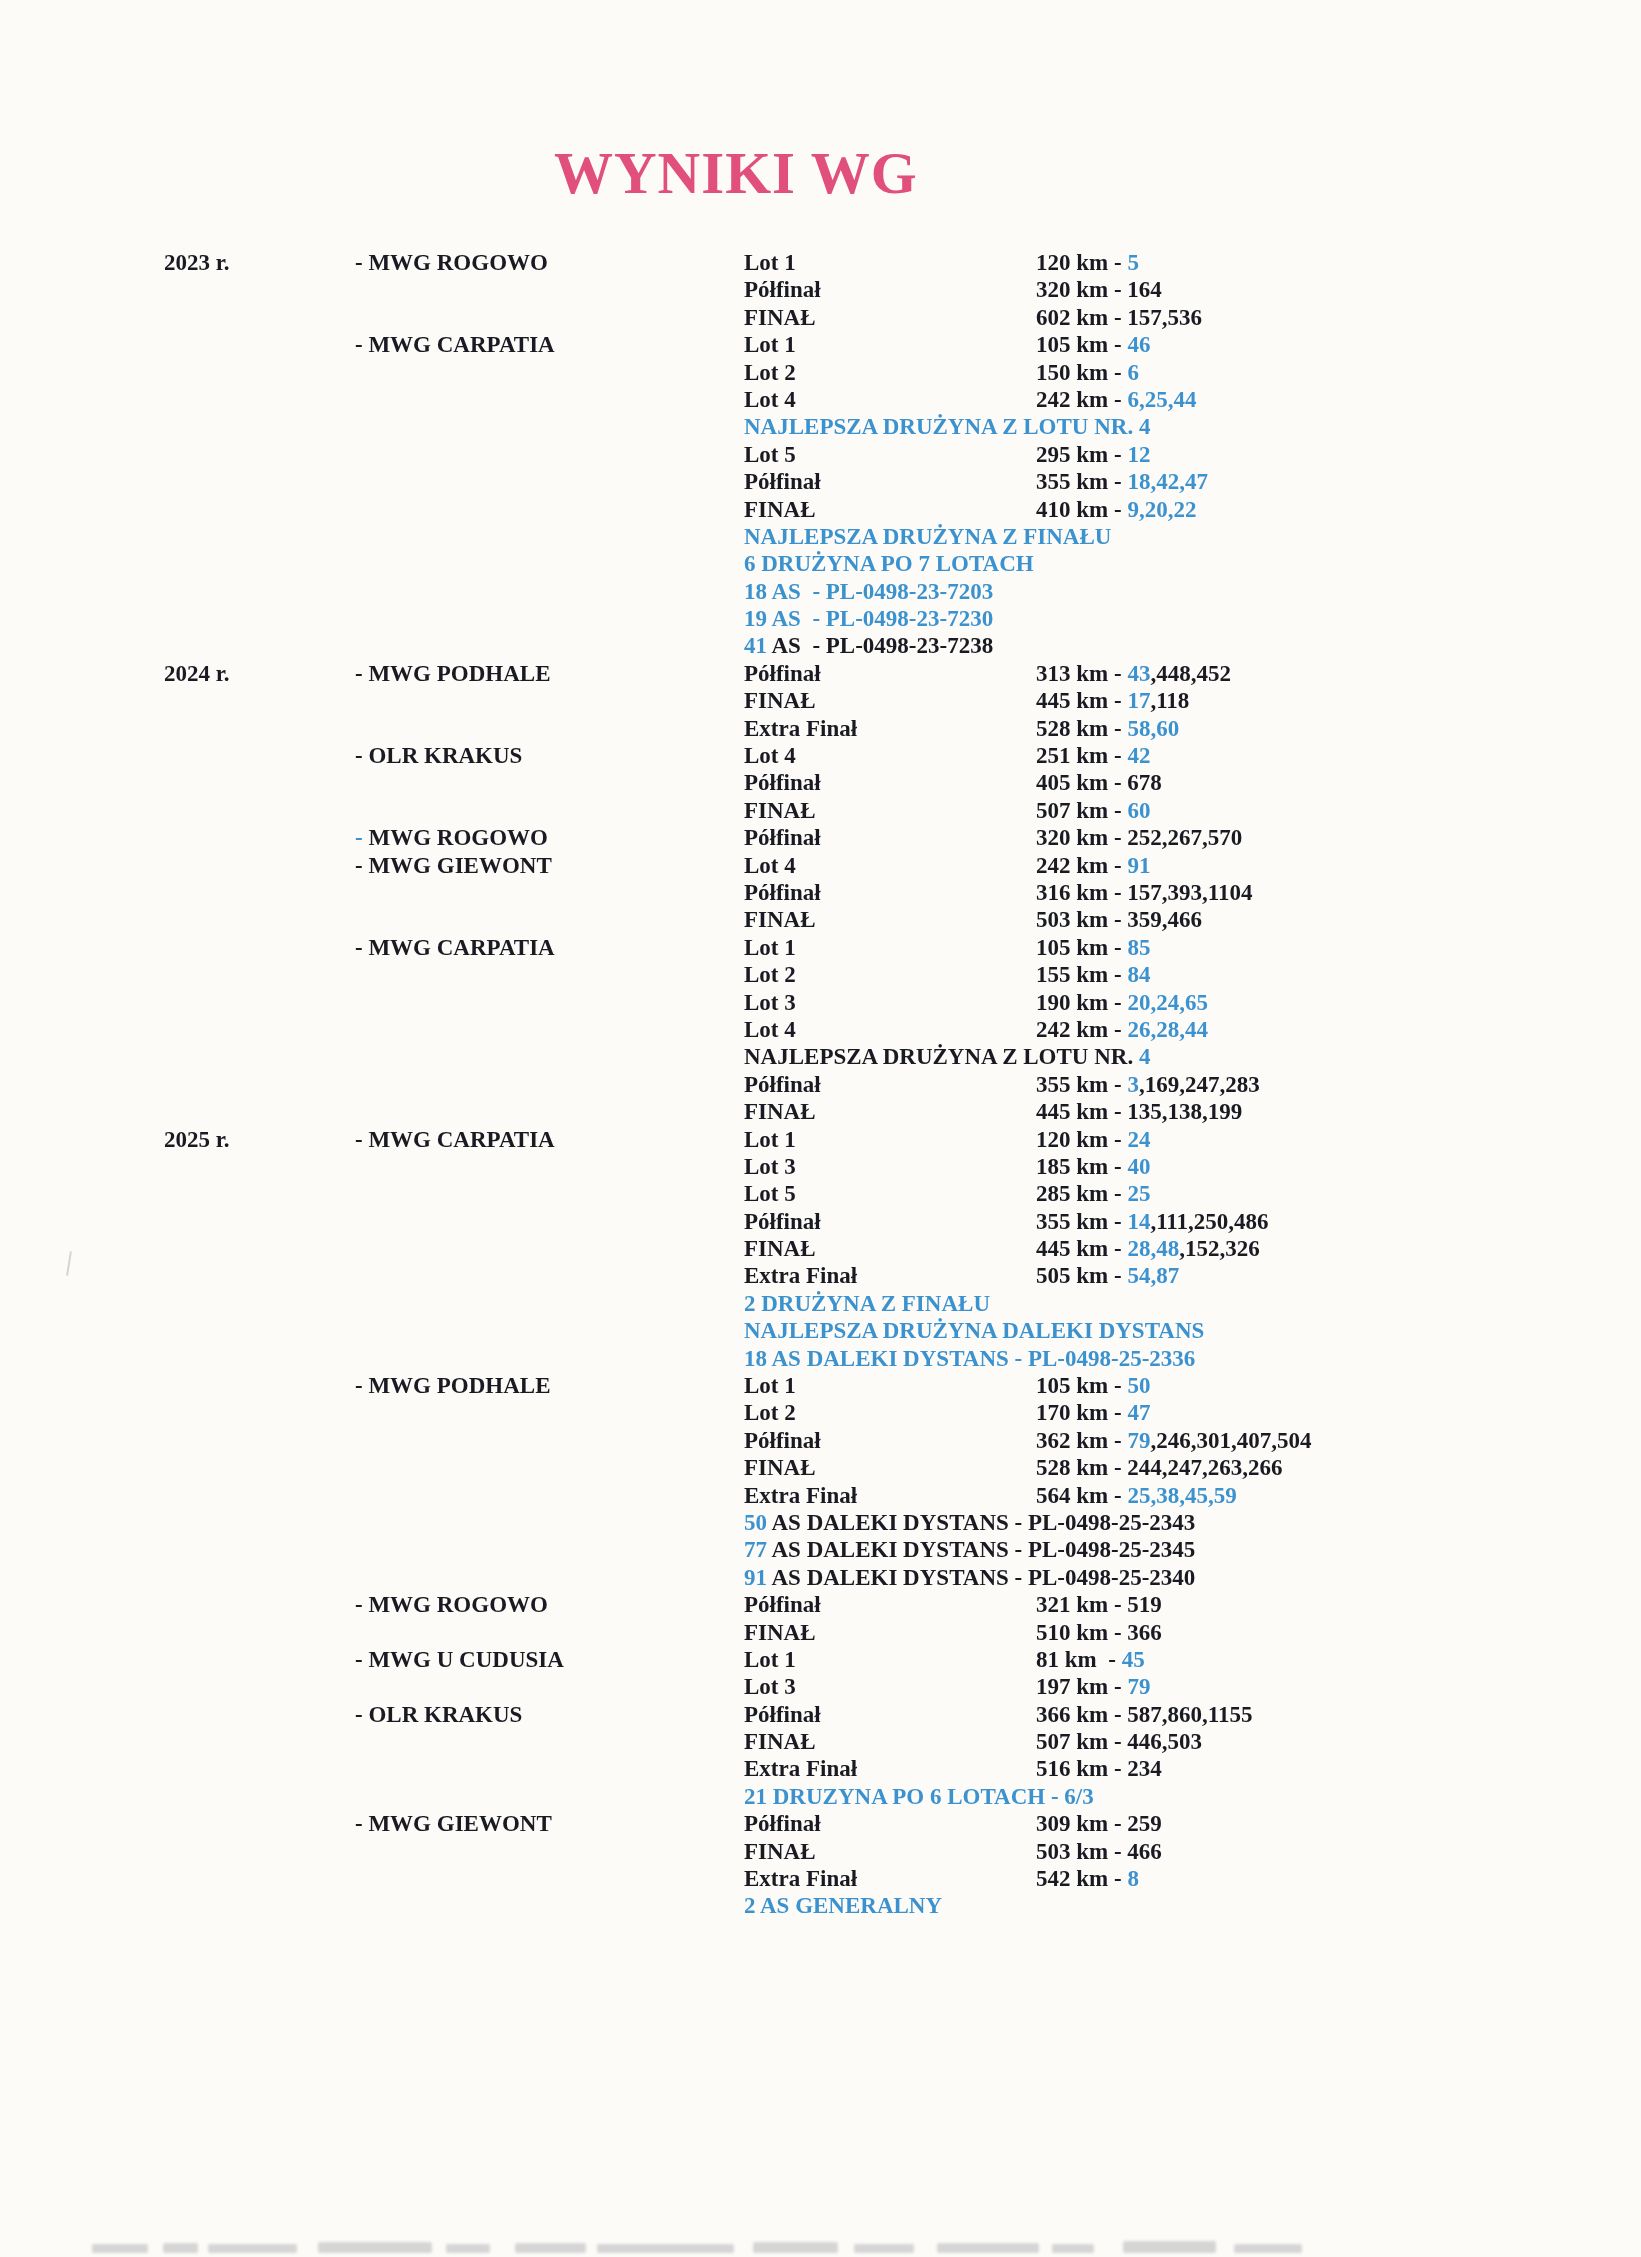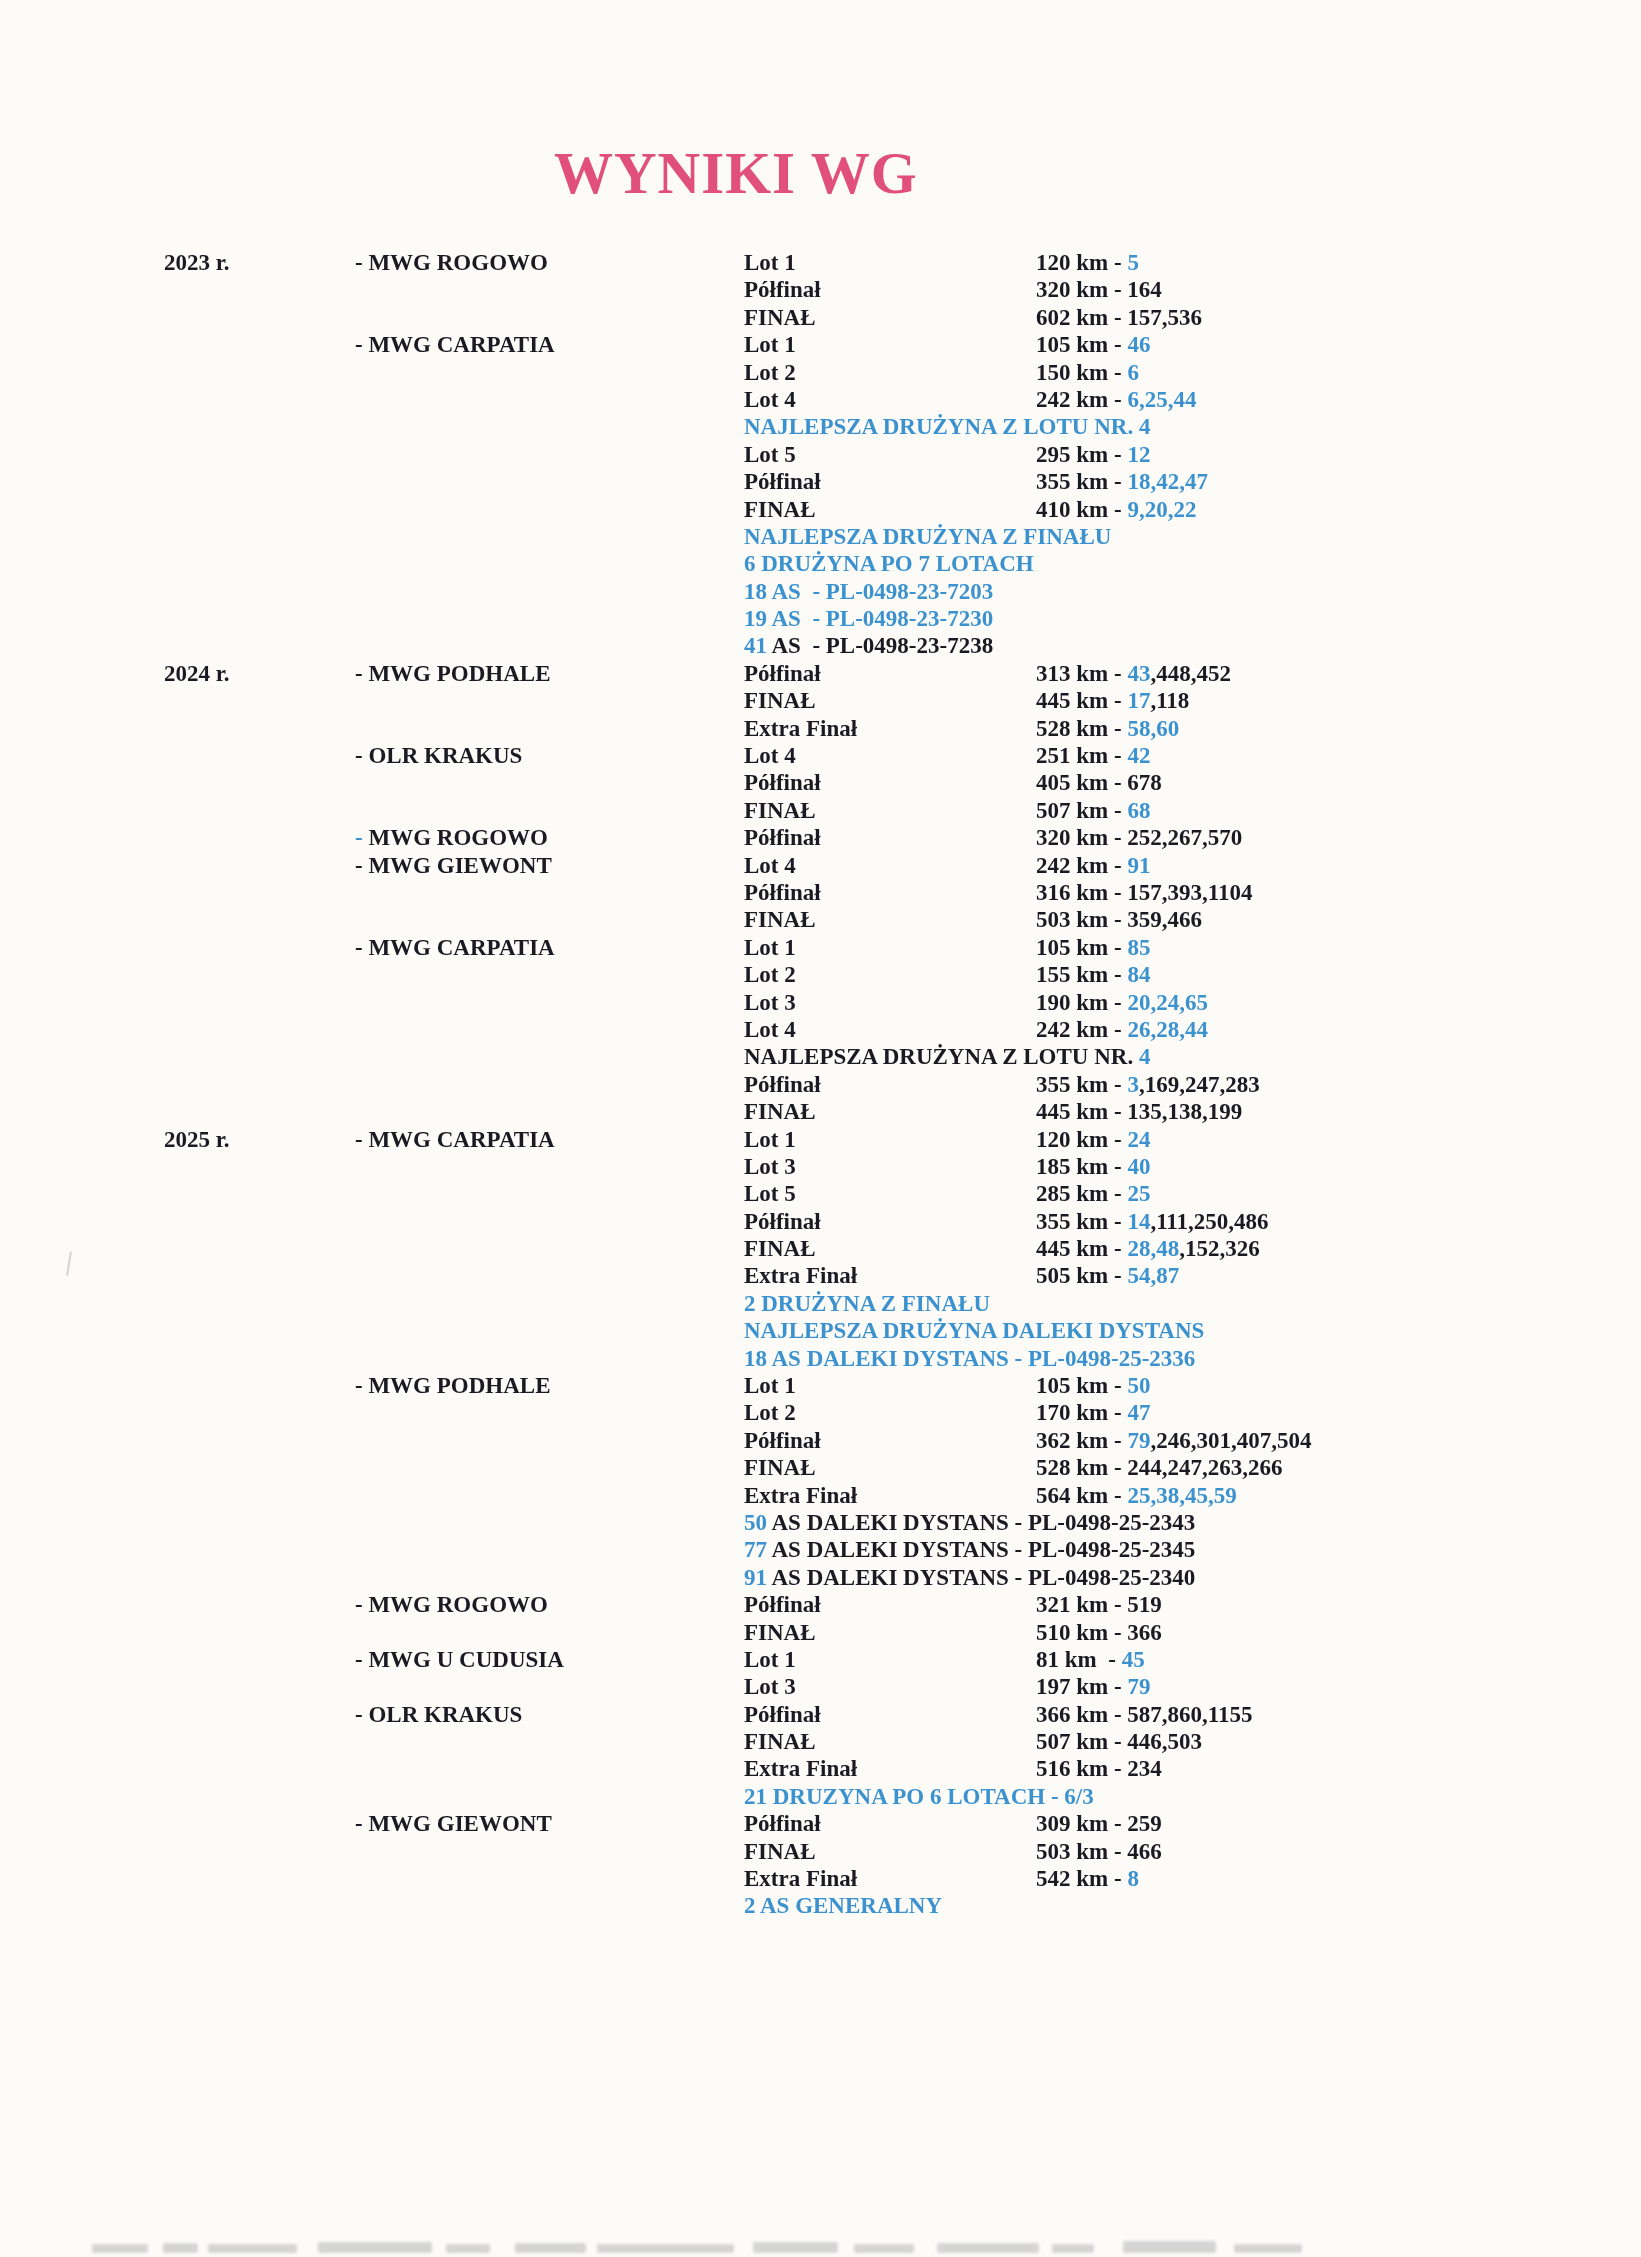--- a/index.html
+++ b/index.html
@@ -70,21 +70,21 @@
       <div class="row"><span class="c-note"><span class="b">NAJLEPSZA DRUŻYNA Z FINAŁU</span></span></div>
       <div class="row"><span class="c-note"><span class="b">6 DRUŻYNA PO 7 LOTACH</span></span></div>
       <div class="row"><span class="c-note"><span class="b">18 AS  - PL-0498-23-7203</span></span></div>
       <div class="row"><span class="c-note"><span class="b">19 AS  - PL-0498-23-7230</span></span></div>
       <div class="row"><span class="c-note"><span class="b">41</span><span class="k"> AS  - PL-0498-23-7238</span></span></div>
       <div class="row"><span class="c-year k">2024 r.</span><span class="c-club"><span class="k">- MWG PODHALE</span></span><span class="c-flight k">Półfinał</span><span class="c-value"><span class="k">313 km - </span><span class="b">43</span><span class="k">,448,452</span></span></div>
       <div class="row"><span class="c-flight k">FINAŁ</span><span class="c-value"><span class="k">445 km - </span><span class="b">17</span><span class="k">,118</span></span></div>
       <div class="row"><span class="c-flight k">Extra Finał</span><span class="c-value"><span class="k">528 km - </span><span class="b">58,60</span></span></div>
       <div class="row"><span class="c-club"><span class="k">- OLR KRAKUS</span></span><span class="c-flight k">Lot 4</span><span class="c-value"><span class="k">251 km - </span><span class="b">42</span></span></div>
       <div class="row"><span class="c-flight k">Półfinał</span><span class="c-value"><span class="k">405 km - 678</span></span></div>
-      <div class="row"><span class="c-flight k">FINAŁ</span><span class="c-value"><span class="k">507 km - </span><span class="b">68</span></span></div>
+      <div class="row"><span class="c-flight k">FINAŁ</span><span class="c-value"><span class="k">507 km - </span><span class="b">60</span></span></div>
       <div class="row"><span class="c-club"><span class="b">- </span><span class="k">MWG ROGOWO</span></span><span class="c-flight k">Półfinał</span><span class="c-value"><span class="k">320 km - 252,267,570</span></span></div>
       <div class="row"><span class="c-club"><span class="k">- MWG GIEWONT</span></span><span class="c-flight k">Lot 4</span><span class="c-value"><span class="k">242 km - </span><span class="b">91</span></span></div>
       <div class="row"><span class="c-flight k">Półfinał</span><span class="c-value"><span class="k">316 km - 157,393,1104</span></span></div>
       <div class="row"><span class="c-flight k">FINAŁ</span><span class="c-value"><span class="k">503 km - 359,466</span></span></div>
       <div class="row"><span class="c-club"><span class="k">- MWG CARPATIA</span></span><span class="c-flight k">Lot 1</span><span class="c-value"><span class="k">105 km - </span><span class="b">85</span></span></div>
       <div class="row"><span class="c-flight k">Lot 2</span><span class="c-value"><span class="k">155 km - </span><span class="b">84</span></span></div>
       <div class="row"><span class="c-flight k">Lot 3</span><span class="c-value"><span class="k">190 km - </span><span class="b">20,24,65</span></span></div>
       <div class="row"><span class="c-flight k">Lot 4</span><span class="c-value"><span class="k">242 km - </span><span class="b">26,28,44</span></span></div>
       <div class="row"><span class="c-note"><span class="k">NAJLEPSZA DRUŻYNA Z LOTU NR. </span><span class="b">4</span></span></div>
       <div class="row"><span class="c-flight k">Półfinał</span><span class="c-value"><span class="k">355 km - </span><span class="b">3</span><span class="k">,169,247,283</span></span></div>

